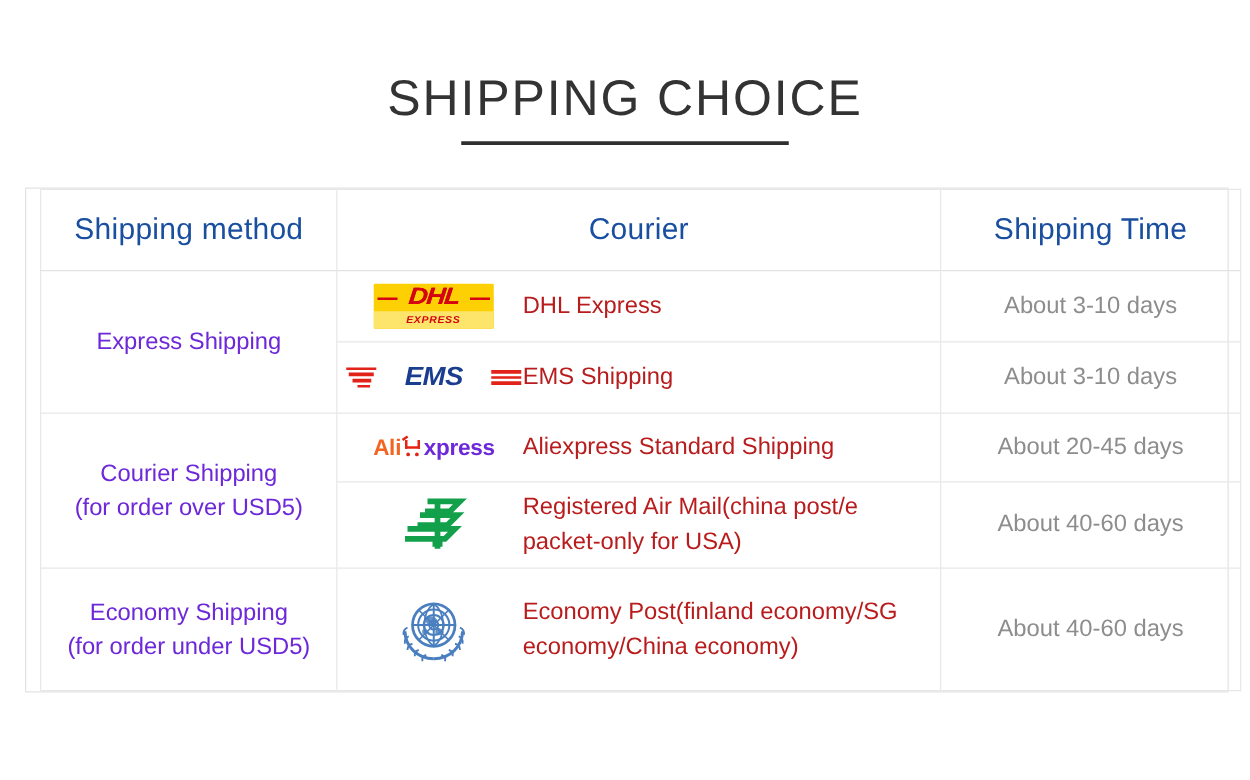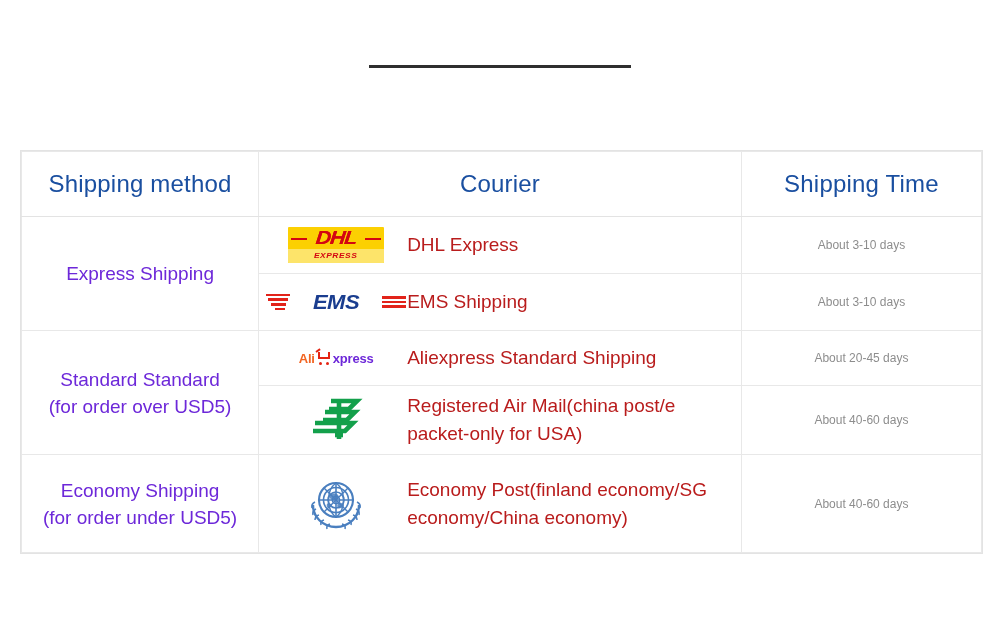--- a/index.html
+++ b/index.html
@@ -30,21 +30,21 @@
   }
 
   
   .table {
     position: absolute;
     left: 20px; top: 150px;
     width: 963px; height: 404px;
     border: 1px solid #e3e3e3;
     border-collapse: collapse;
   }
-  .table table { width: 100%; height: 100%; border-collapse: collapse; }
+  .table table { width: 100%; height: 100%; border-collapse: collapse; margin-left: 11px; }
   .table td, .table th {
     border: 1px solid #e8e8e8;
     vertical-align: middle;
     padding: 0;
   }
   .col-method { width: 238px; }
   .col-courier { width: 484px; }
   .col-time    { width: 241px; }
 
   
@@ -86,21 +86,21 @@
     font-size: 19px;
     line-height: 28px;
     padding-left: 16px;
     text-align: left;
   }
 
   
   .time-cell {
     text-align: center;
     color: #8d8d8d;
-    font-size: 12px;
+    font-size: 19px;
   }
 
   
   .r-dhl td { height: 55px; }
   .r-ems td { height: 55px; }
   .r-ali td { height: 53px; }
   .r-cn  td { height: 66px; }
   .r-un  td { height: 94px; }
 
   
@@ -169,21 +169,21 @@
   .ems-stripes-r i:nth-child(3){ width: 24px; }
   .ems-text {
     color: #1a3d8f; font-size: 21px; font-weight: 700;
     font-style: italic; letter-spacing: -0.5px;
     margin: 0 1px; transform: scaleX(1.05);
   }
 
   
   .logo-ali {
     display: flex; align-items: center;
-    font-size: 13px; font-weight: 700; letter-spacing: -0.2px;
+    font-size: 18px; font-weight: 700; letter-spacing: -0.2px;
   }
   .ali-a { color: #f26522; }
   .ali-x { color: #6d28d9; }
   .ali-cart {
     width: 16px; height: 14px;
     position: relative; margin: 0 1px 0 1px;
   }
   .ali-cart .body {
     position: absolute; left: 2px; top: 1px;
     width: 12px; height: 7px;
@@ -209,20 +209,21 @@
 
   
   .logo-un { width: 62px; height: 58px; }
 </style>
 </head>
 <body>
 
 <div class="page">
 
   <div class="title-wrap">
+    <div class="title">SHIPPING CHOICE</div>
     <div class="title-rule"></div>
   </div>
 
   <div class="table">
     <table>
       <colgroup>
         <col class="col-method">
           <col class="col-courier">
           <col class="col-time">
       </colgroup>
@@ -278,21 +279,21 @@
                 </div>
               </div>
               <div class="courier-label">EMS Shipping</div>
             </div>
           </td>
           <td class="time-cell">About 3-10 days</td>
         </tr>
 
         <tr class="r-ali">
           <td class="method-cell" rowspan="2">
-            <div>Standard Standard</div>
+            <div>Courier Shipping</div>
             <div>(for order over USD5)</div>
           </td>
           <td class="courier-cell">
             <div class="courier-inner">
               <div class="logo-slot">
                 <div class="logo-ali">
                   <span class="ali-a">Ali</span>
                   <span class="ali-cart">
                     <span class="handle"></span>
                       <span class="body"></span>

